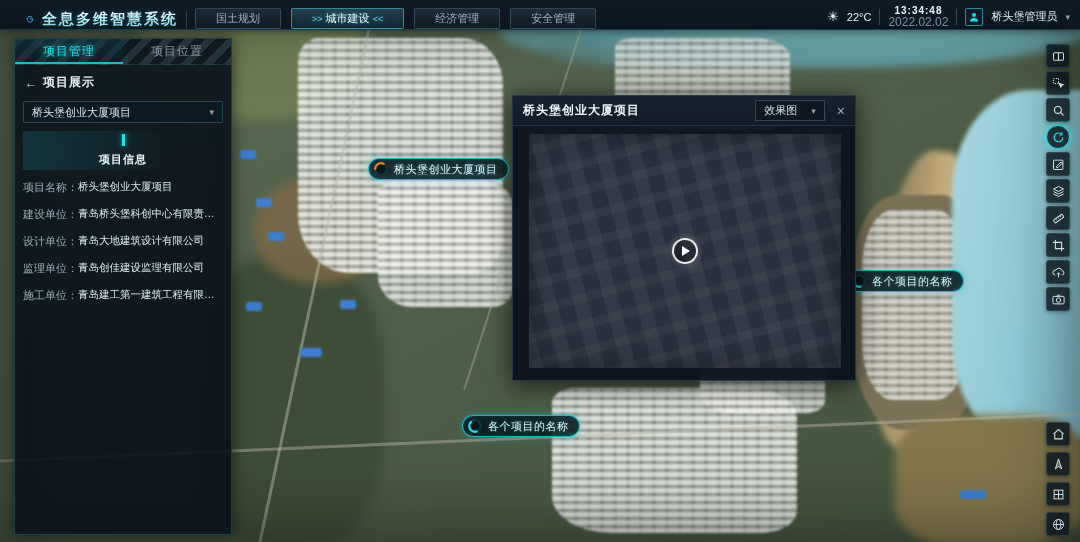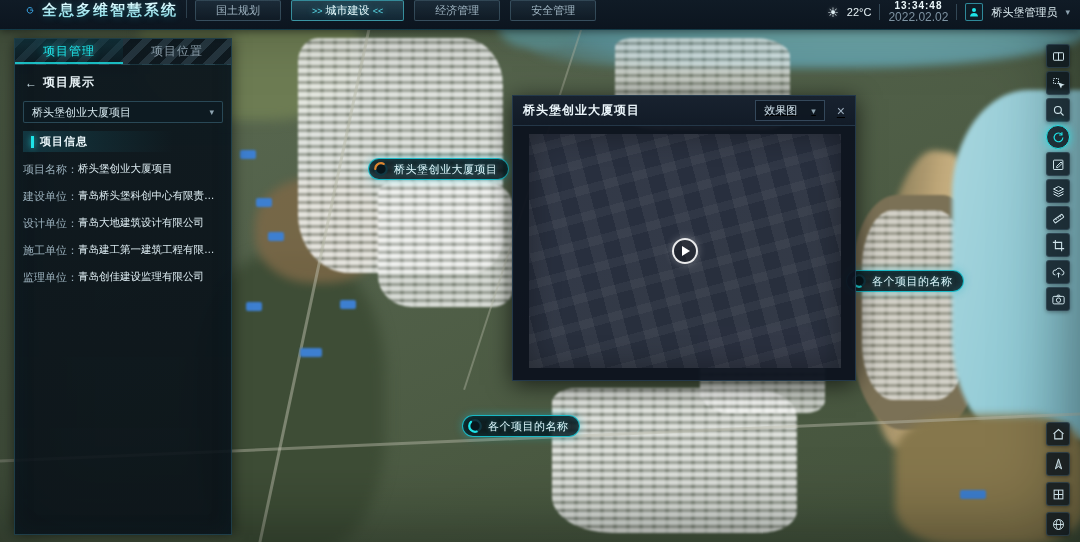--- a/index.html
+++ b/index.html
@@ -30,21 +30,21 @@
   .road { position:absolute; background:#babbaa; opacity:.5; }
   .r1 { left:312px; top:-30px; width:3px; height:640px; transform:rotate(12deg); }
   .r2 { left:-60px; top:436px; width:1200px; height:3px; transform:rotate(-2.5deg); opacity:.45; }
   .r3 { left:528px; top:-20px; width:2px; height:420px; transform:rotate(18deg); opacity:.4; }
   .vignette { position:absolute; inset:0; box-shadow:inset 0 0 80px rgba(5,12,10,.55); pointer-events:none; }
 
   
   .lines { position:absolute; inset:0; z-index:3; pointer-events:none; }
 
   
-  .topbar { position:absolute; left:0; top:0; width:1080px; height:30px; z-index:10; display:flex; align-items:flex-start; background:linear-gradient(180deg,#101b26 0%,#0c151f 100%); border-bottom:1px solid rgba(40,200,220,.18); box-shadow:0 1px 8px rgba(0,0,0,.5); }
+  .topbar { position:absolute; left:0; top:0; width:1080px; height:30px; z-index:10; display:flex; align-items:flex-end; background:linear-gradient(180deg,#101b26 0%,#0c151f 100%); border-bottom:1px solid rgba(40,200,220,.18); box-shadow:0 1px 8px rgba(0,0,0,.5); }
   .logo-wrap { display:flex; align-items:center; gap:8px; padding-left:26px; width:178px; }
   .logo-title { font-size:15px; font-weight:bold; letter-spacing:2px; background:linear-gradient(180deg,#eafcff 20%,#9adfe8 80%); -webkit-background-clip:text; background-clip:text; color:transparent; text-shadow:0 0 8px rgba(40,220,240,.25); white-space:nowrap; }
   .nav-div { width:1px; height:18px; background:rgba(120,160,180,.3); margin:0 8px; }
   .nav { display:flex; align-items:center; gap:10px; }
   .nav-btn { min-width:56px; padding:2px 20px; text-align:center; font-size:11px; color:#9fb4c2; border:1px solid rgba(110,150,170,.35); background:linear-gradient(180deg,rgba(40,60,75,.5),rgba(18,30,40,.6)); border-radius:2px; cursor:pointer; white-space:nowrap; }
   .nav-btn.active { color:#eafcff; border-color:rgba(80,220,235,.55); text-shadow:0 0 6px rgba(80,220,240,.6); background:linear-gradient(180deg,rgba(50,90,105,.6),rgba(20,45,60,.7)); }
   .nav-btn .arr { color:#59d8e6; font-size:9px; }
   .tb-right { margin-left:auto; display:flex; align-items:center; gap:8px; padding-right:10px; }
   .sun { color:#dfeef2; font-size:13px; text-shadow:0 0 5px rgba(255,255,255,.4); }
   .temp { color:#e6f2f5; font-size:11px; }
@@ -59,36 +59,36 @@
   
   .panel { position:absolute; left:14px; top:38px; width:218px; height:497px; z-index:6; background:linear-gradient(180deg,rgba(10,20,28,.93),rgba(8,16,23,.9)); border:1px solid rgba(45,95,110,.55); box-shadow:0 0 14px rgba(0,0,0,.6), inset 0 0 20px rgba(20,60,75,.15); }
   .tabs { display:flex; height:26px; background:repeating-linear-gradient(135deg,rgba(52,72,84,.55) 0 7px,rgba(14,24,30,.7) 7px 15px); border-bottom:1px solid rgba(45,95,110,.4); }
   .tab { flex:1; display:flex; align-items:center; justify-content:center; font-size:12px; font-weight:normal; color:#8698a4; cursor:pointer; letter-spacing:1px; }
   .tab.active { color:#1ee4e8; text-shadow:0 0 8px rgba(30,228,232,.7); background:linear-gradient(180deg,rgba(18,60,70,.55),rgba(10,30,38,.3)); box-shadow:inset 0 -2px 0 rgba(30,228,232,.8); }
   .back-row { display:flex; align-items:center; gap:6px; padding:9px 10px 6px; }
   .back-ic { color:#cfe3ea; font-size:12px; cursor:pointer; }
   .back-ttl { color:#eaf4f8; font-size:12px; font-weight:bold; letter-spacing:1px; }
   .pselect { margin:4px 8px 8px; height:22px; display:flex; align-items:center; justify-content:space-between; padding:0 8px; border:1px solid rgba(70,120,140,.5); background:rgba(12,26,34,.8); border-radius:2px; cursor:pointer; }
   .pselect .val { color:#d5e7ee; font-size:11px; }
-  .sec-hd { display:flex; align-items:center; gap:6px; margin:4px 8px 10px; padding:3px 8px; background:linear-gradient(90deg,rgba(25,90,105,.45),transparent 75%); }
+  .sec-hd { display:flex; align-items:center; gap:6px; margin:4px 8px 10px; padding:3px 0; background:linear-gradient(90deg,rgba(25,90,105,.45),transparent 75%);flex-direction:column; }
   .sec-bar { width:3px; height:12px; background:#1ee4e8; box-shadow:0 0 6px rgba(30,228,232,.8); }
   .sec-ttl { color:#eaf6fa; font-size:11px; font-weight:bold; letter-spacing:1px; }
   .field { display:flex; padding:0 8px; margin-bottom:12px; white-space:nowrap; }
   .f-label { color:#9ab0bc; font-size:11px; flex-shrink:0; }
   .f-value { color:#dcebf1; font-size:10.5px; overflow:hidden; text-overflow:ellipsis; }
 
   
   .marker { position:absolute; z-index:4; display:flex; align-items:center; gap:5px; height:22px; padding:0 10px 0 4px; background:linear-gradient(180deg,rgba(8,26,32,.92),rgba(6,18,24,.85)); border:1px solid rgba(28,210,224,.85); border-radius:12px; box-shadow:0 0 8px rgba(20,180,200,.45), inset 0 0 6px rgba(20,160,180,.25); cursor:pointer; }
   .marker .mtxt { color:#def6fb; font-size:11px; letter-spacing:.5px; text-shadow:0 0 4px rgba(60,220,240,.5); white-space:nowrap; }
 
   
   .modal { position:absolute; left:512px; top:95px; width:344px; height:286px; z-index:7; background:rgba(12,19,30,.96); border:1px solid rgba(40,65,85,.8); box-shadow:0 4px 22px rgba(0,0,0,.65); }
   .m-head { height:30px; display:flex; align-items:center; background:linear-gradient(180deg,#18222f,#121b27); border-bottom:1px solid rgba(45,70,90,.6); padding:0 10px; }
   .m-title { color:#eaf4f9; font-size:12px; font-weight:bold; letter-spacing:1px; }
-  .m-right { margin-left:auto; display:flex; align-items:center; gap:12px;text-decoration:underline; }
+  .m-right { margin-left:auto; display:flex; align-items:center; gap:12px; }
   .m-select { display:flex; align-items:center; gap:14px; padding:2px 8px; border:1px solid rgba(90,120,145,.5); background:rgba(14,22,32,.8); color:#cfe0ea; font-size:11px; cursor:pointer; }
   .m-close { color:#9fb0c0; font-size:14px; cursor:pointer; line-height:1; }
   .m-body { position:absolute; left:16px; top:38px; width:312px; height:234px; background:rgba(42,49,64,.94); background-image:repeating-linear-gradient(75deg,rgba(255,255,255,.05) 0 14px,transparent 14px 30px),repeating-linear-gradient(-15deg,rgba(255,255,255,.04) 0 9px,transparent 9px 26px); box-shadow:inset 0 0 30px rgba(0,0,0,.35); }
   .play { position:absolute; left:50%; top:50%; transform:translate(-50%,-50%); width:26px; height:26px; border:2px solid rgba(255,255,255,.9); border-radius:50%; background:rgba(0,0,0,.25); display:flex; align-items:center; justify-content:center; cursor:pointer; box-shadow:0 0 8px rgba(255,255,255,.3); }
   .play-tri { width:0; height:0; border-left:8px solid #fff; border-top:5px solid transparent; border-bottom:5px solid transparent; margin-left:2px; }
 
   
   .tools { position:absolute; right:10px; z-index:8; display:flex; flex-direction:column; gap:3px; }
   .tools.top { top:44px; }
   .tools.bottom { top:422px; gap:6px; }
@@ -221,26 +221,26 @@
     </div>
     <div class="field">
       <span class="f-label">建设单位：</span>
         <span class="f-value">青岛桥头堡科创中心有限责任公司</span>
     </div>
     <div class="field">
       <span class="f-label">设计单位：</span>
         <span class="f-value">青岛大地建筑设计有限公司</span>
     </div>
     <div class="field">
+      <span class="f-label">监理单位：</span>
+        <span class="f-value">青岛创佳建设监理有限公司</span>
+    </div>
+    <div class="field">
       <span class="f-label">施工单位：</span>
         <span class="f-value">青岛建工第一建筑工程有限公司</span>
-    </div>
-    <div class="field">
-      <span class="f-label">监理单位：</span>
-        <span class="f-value">青岛创佳建设监理有限公司</span>
     </div>
   </div>
 
   <div class="modal">
     <div class="m-head">
       <span class="m-title">桥头堡创业大厦项目</span>
       <div class="m-right">
         <div class="m-select">
           <span>效果图</span>
           <span class="chev">▾</span>

